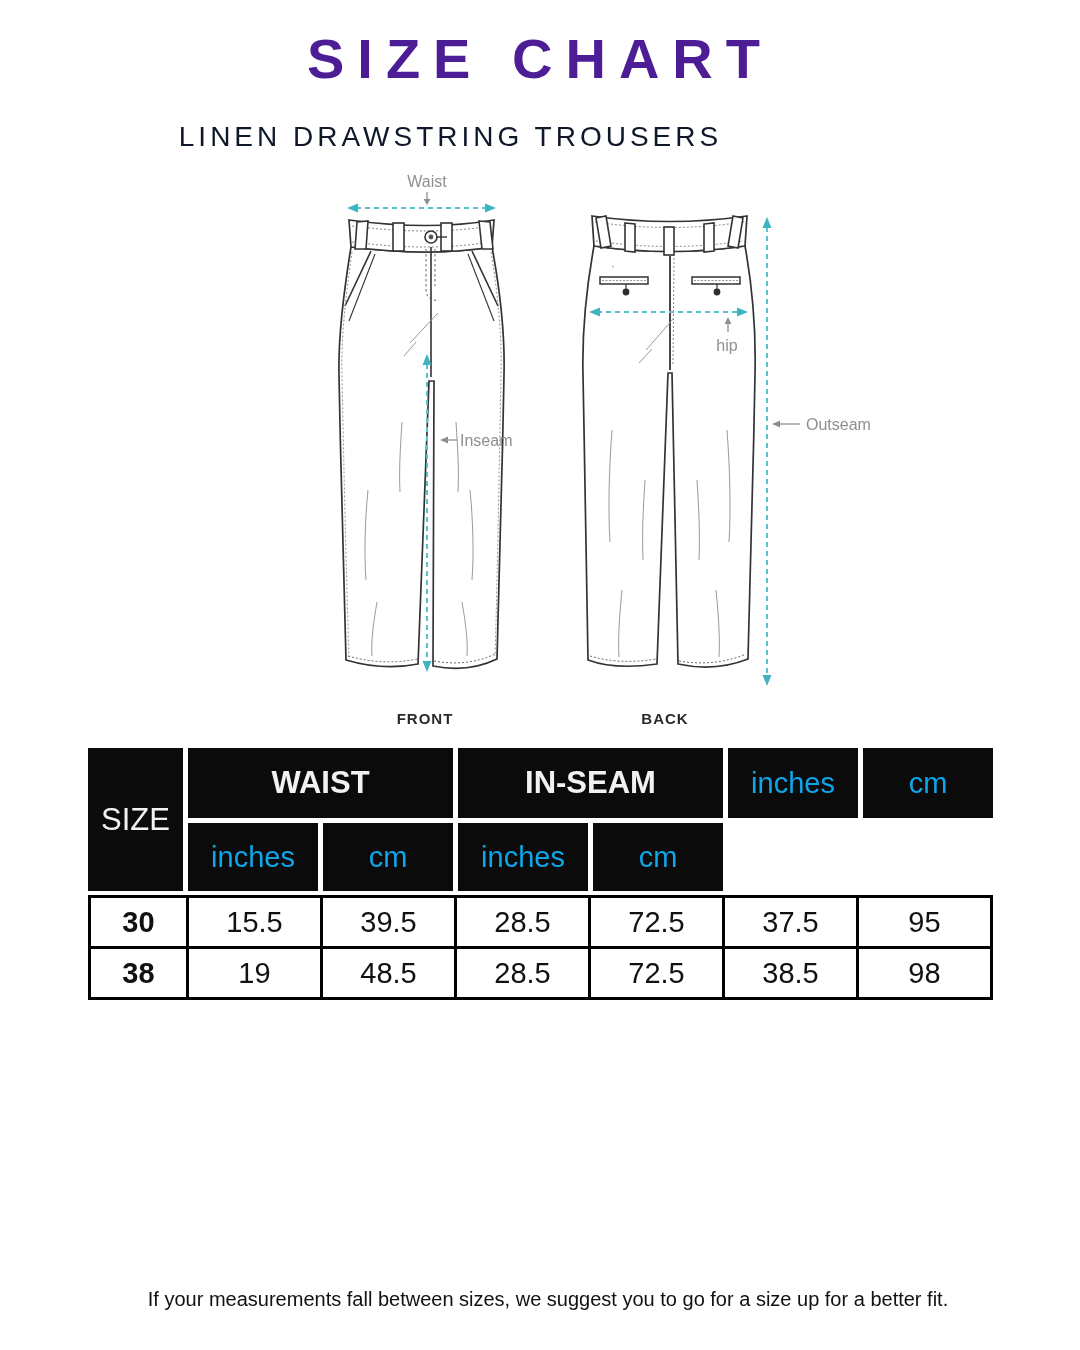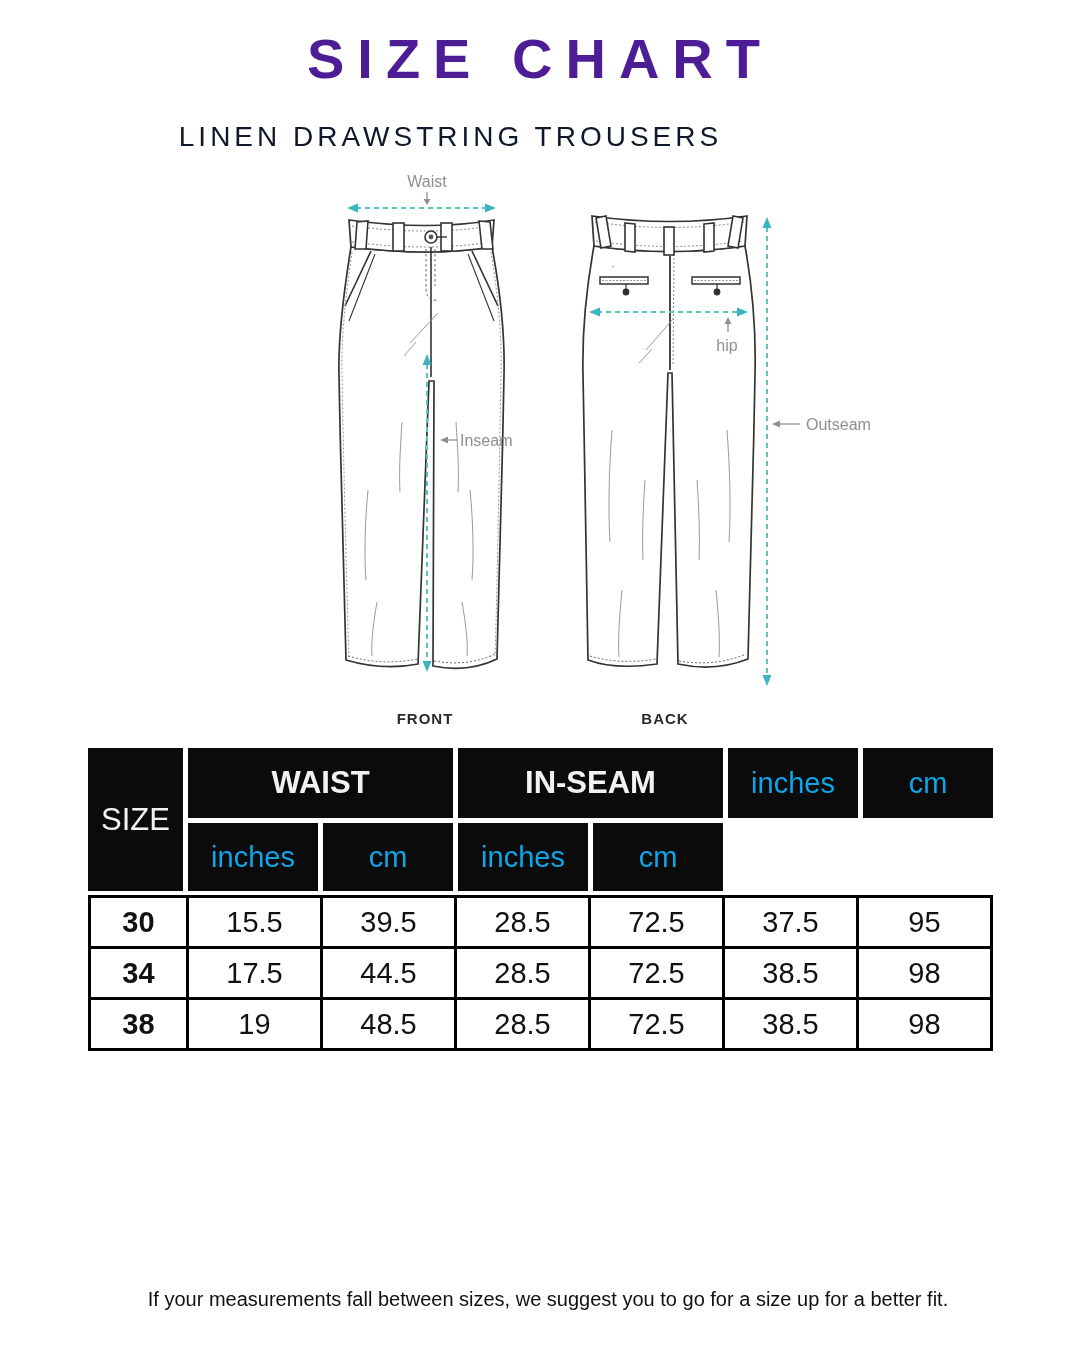--- a/index.html
+++ b/index.html
@@ -232,29 +232,20 @@
     <table class="body-table">
       <tbody>
         <tr>
           <td class="size">30</td>
           <td>15.5</td>
           <td>39.5</td>
           <td>28.5</td>
           <td>72.5</td>
           <td>37.5</td>
           <td>95</td>
-        </tr>
-        <tr>
-          <td class="size">34</td>
-          <td>17.5</td>
-          <td>44.5</td>
-          <td>28.5</td>
-          <td>72.5</td>
-          <td>38.5</td>
-          <td>98</td>
         </tr>
         <tr>
           <td class="size">38</td>
           <td>19</td>
           <td>48.5</td>
           <td>28.5</td>
           <td>72.5</td>
           <td>38.5</td>
           <td>98</td>
         </tr>

